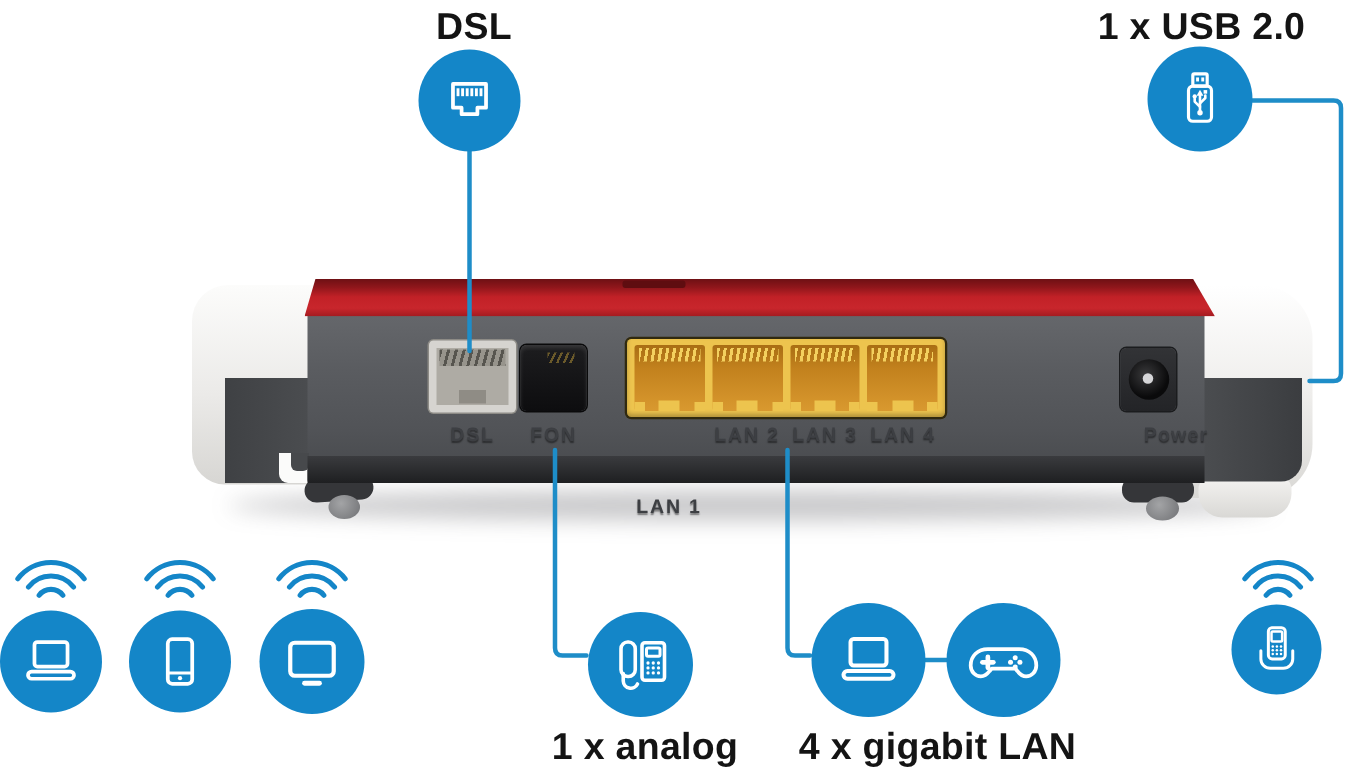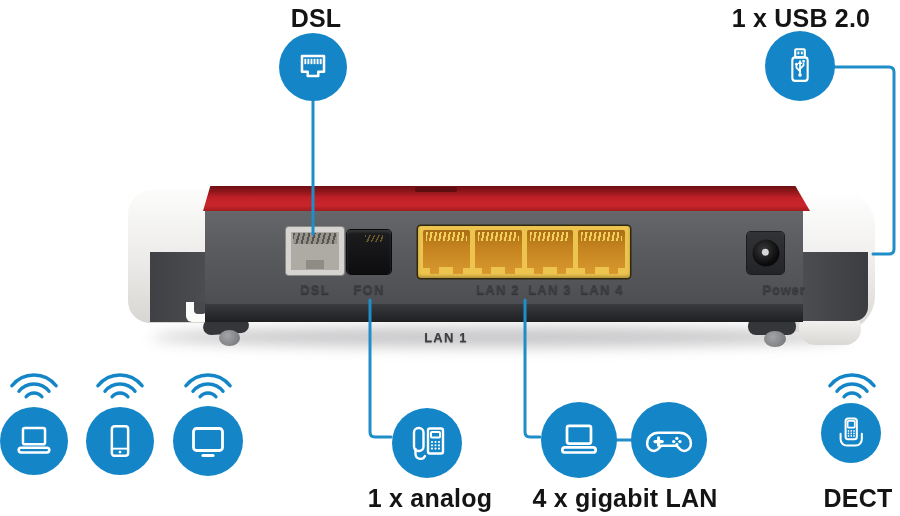--- a/index.html
+++ b/index.html
@@ -317,15 +317,14 @@
         <circle cx="21" cy="24.5" r="1"></circle>
           <circle cx="24.3" cy="24.5" r="1"></circle>
           <circle cx="27.6" cy="24.5" r="1"></circle>
         <circle cx="21" cy="27.5" r="1"></circle>
           <circle cx="24.3" cy="27.5" r="1"></circle>
           <circle cx="27.6" cy="27.5" r="1"></circle>
       </g>
       <path d="M11.5 25 V31.5 A7.5 7.5 0 0 0 19 39 H29.5 A7.5 7.5 0 0 0 37 31.5 V25"></path>
     </svg>
   </div>
-  <div class="big-label lbl-dect">DECT</div>
 
 </div>
 
 </body></html>

